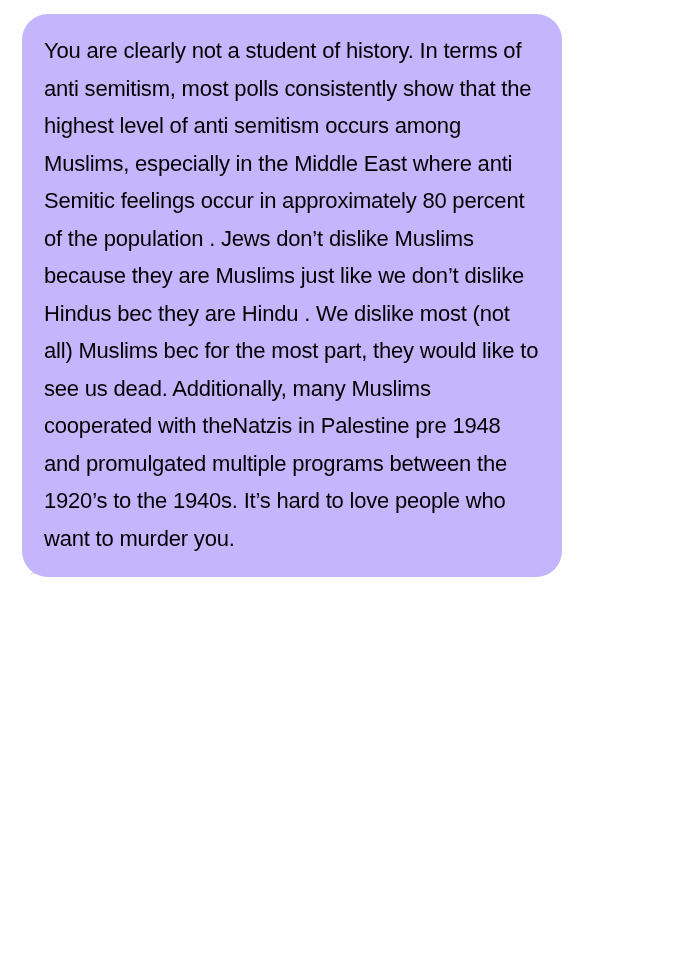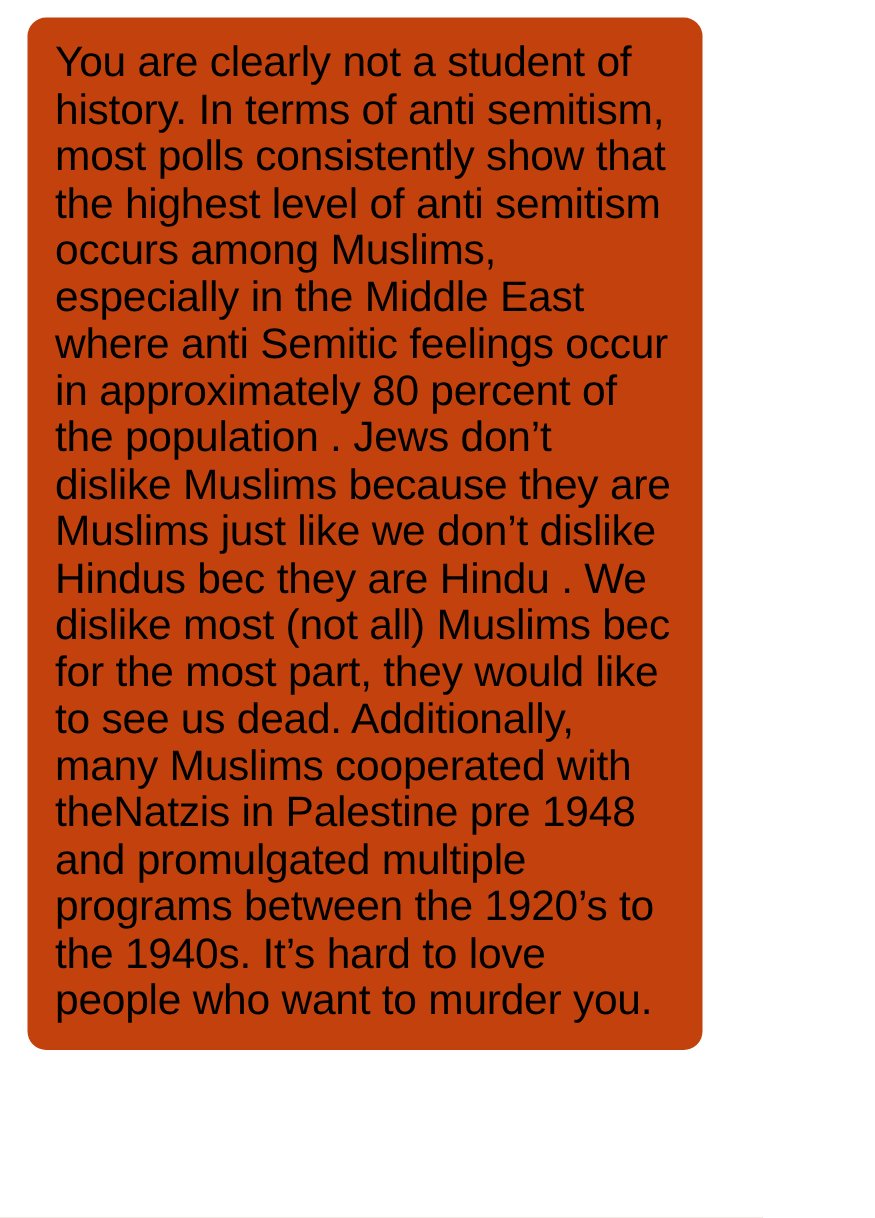--- a/index.html
+++ b/index.html
@@ -24,25 +24,25 @@
   .message-row {
     display: flex;
     justify-content: flex-start;
     padding: 14px 0 0 22px;
   }
   .bubble-wrap {
     position: relative;
     max-width: 540px;
   }
   .bubble {
-    background: #c2410c;
+    background: #c4b5fd;
     color: #000000;
-    border-radius: 15px;
+    border-radius: 26px;
     padding: 18px 22px 20px 22px;
-    font-size: 34px;
+    font-size: 22px;
     line-height: 37.5px;
     letter-spacing: -0.2px;
     word-wrap: break-word;
     position: relative;
     z-index: 2;
   }
   .bubble-tail {
     position: absolute;
     left: 2px;
     bottom: -2px;

